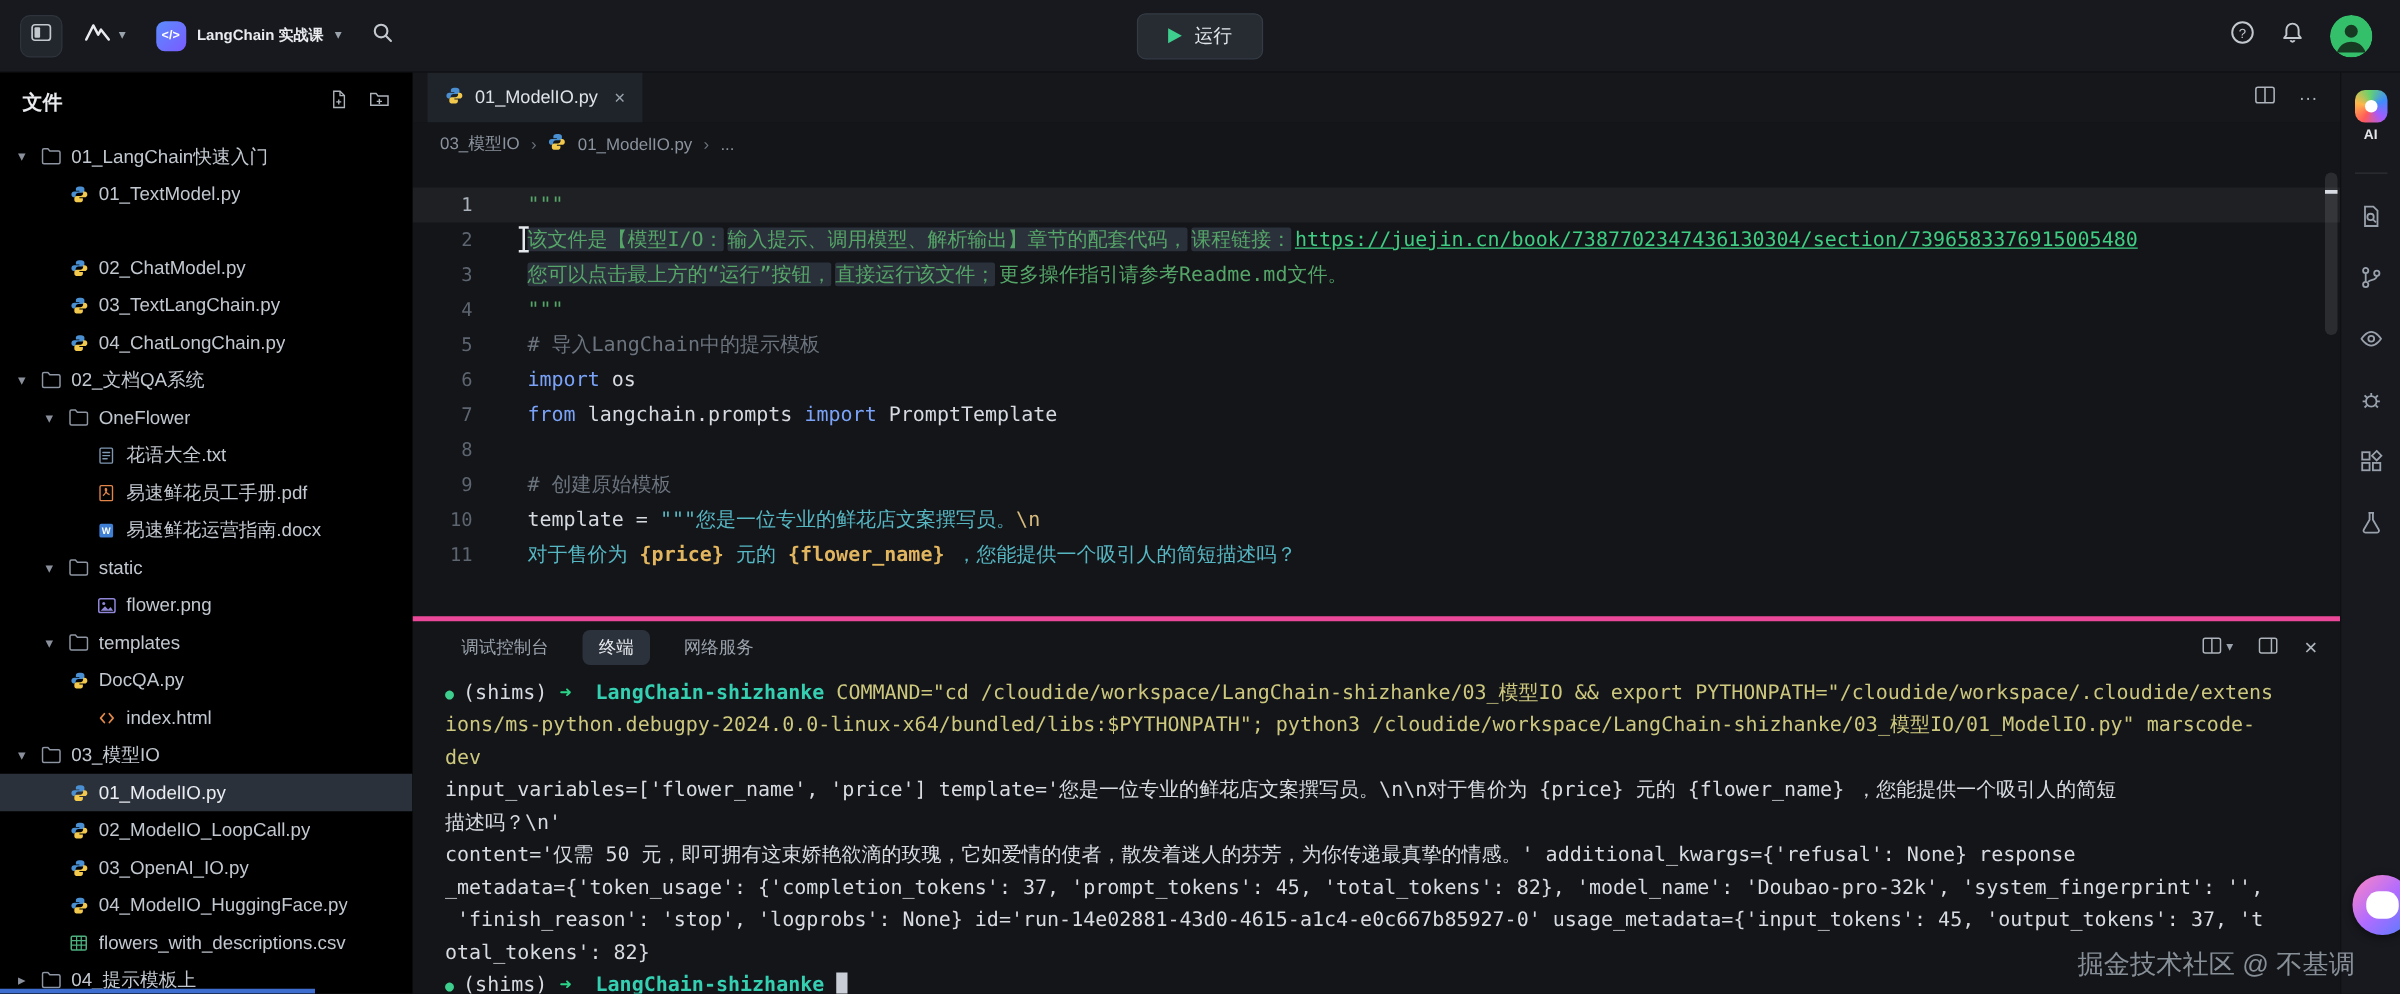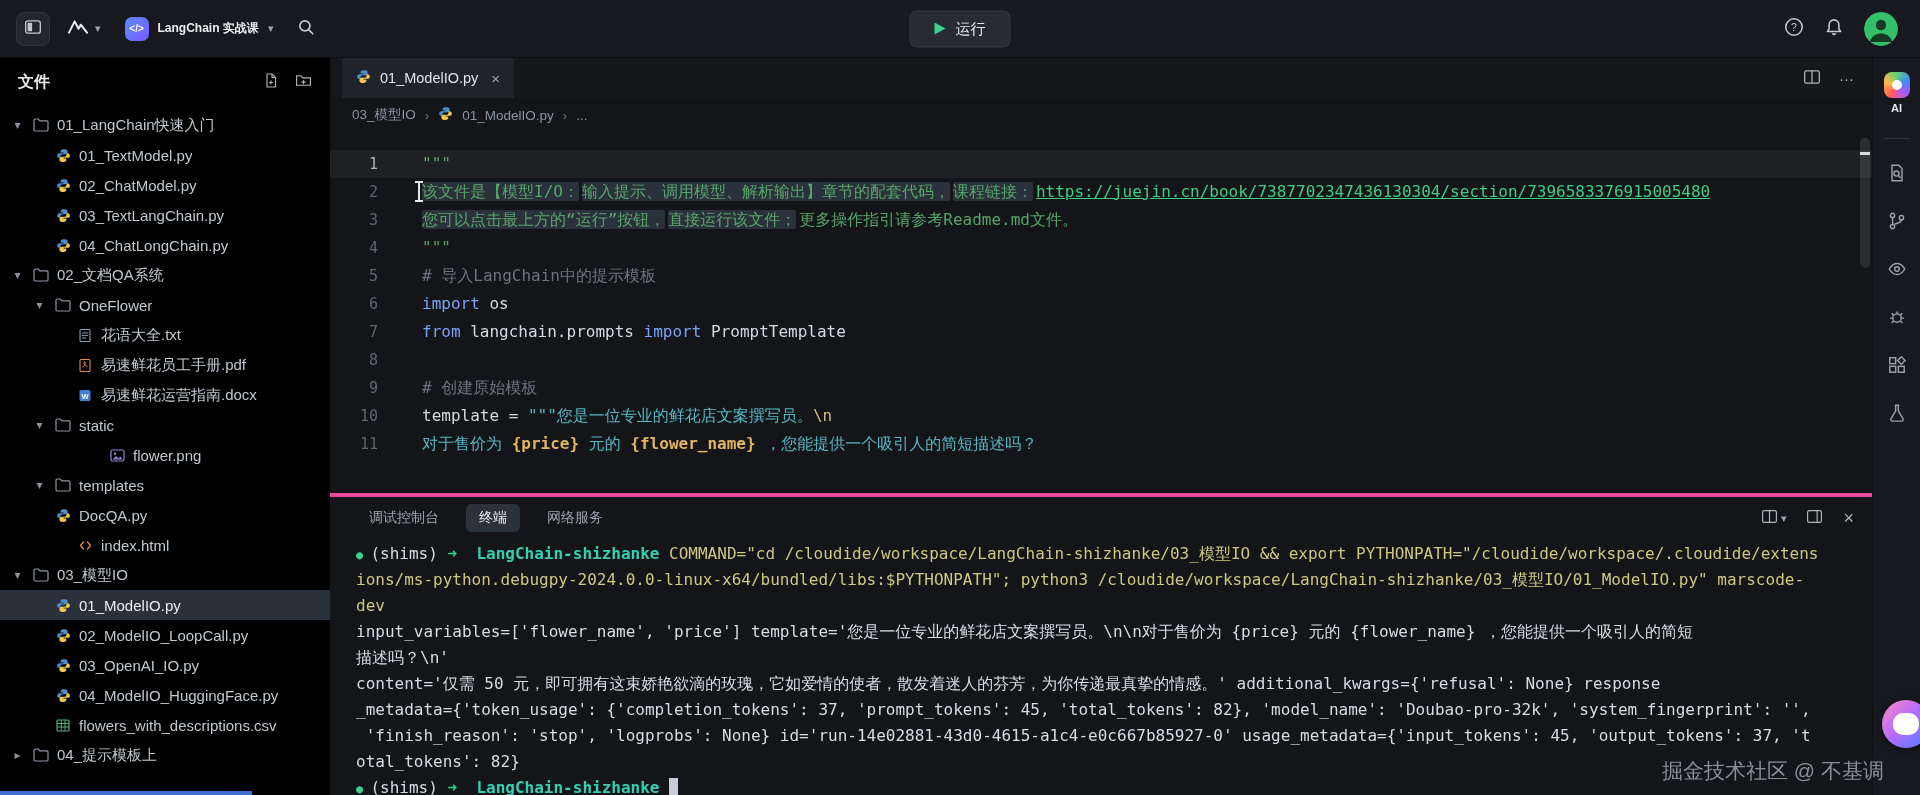--- a/index.html
+++ b/index.html
@@ -208,21 +208,21 @@
           <div class="tree-row" style="padding-left: 32px;">
             <span class="twisty"></span>
             <span class="ficon">
               <svg width="15" height="15" viewBox="0 0 16 16">
                 <path d="M7.9 1.2c-1.9 0-2.9.8-2.9 2v1.6h3v.7H3.6C2.2 5.5 1.2 6.6 1.2 8s1 2.5 2.4 2.5h1.2V8.9c0-1.3 1.1-2.3 2.4-2.3h3.1c1.1 0 2-.9 2-2V3.2c0-1.2-1-2-2.9-2z" fill="#4a8fd1"></path>
                 <path d="M8.1 14.8c1.9 0 2.9-.8 2.9-2v-1.6H8v-.7h4.4c1.4 0 2.4-1.1 2.4-2.5s-1-2.5-2.4-2.5h-1.2v1.6c0 1.3-1.1 2.3-2.4 2.3H5.7c-1.1 0-2 .9-2 2v1.4c0 1.2 1 2 2.9 2z" fill="#f2c94c"></path>
               </svg>
             </span>
             <span class="tlabel">01_TextModel.py</span>
           </div>
-          <div class="tree-row" style="padding-left: 32px;">
+          <div class="tree-row" style="padding-left: 32px; margin-top: 29px;">
             <span class="twisty"></span>
             <span class="ficon">
               <svg width="15" height="15" viewBox="0 0 16 16">
                 <path d="M7.9 1.2c-1.9 0-2.9.8-2.9 2v1.6h3v.7H3.6C2.2 5.5 1.2 6.6 1.2 8s1 2.5 2.4 2.5h1.2V8.9c0-1.3 1.1-2.3 2.4-2.3h3.1c1.1 0 2-.9 2-2V3.2c0-1.2-1-2-2.9-2z" fill="#4a8fd1"></path>
                 <path d="M8.1 14.8c1.9 0 2.9-.8 2.9-2v-1.6H8v-.7h4.4c1.4 0 2.4-1.1 2.4-2.5s-1-2.5-2.4-2.5h-1.2v1.6c0 1.3-1.1 2.3-2.4 2.3H5.7c-1.1 0-2 .9-2 2v1.4c0 1.2 1 2 2.9 2z" fill="#f2c94c"></path>
               </svg>
             </span>
             <span class="tlabel">02_ChatModel.py</span>
           </div>
           <div class="tree-row" style="padding-left: 32px;">
@@ -295,21 +295,21 @@
           </div>
           <div class="tree-row" style="padding-left: 32px;">
             <span class="twisty">▾</span>
             <span class="ficon">
               <svg width="16" height="14" viewBox="0 0 16 14">
                 <path d="M1 2.2C1 1.5 1.5 1 2.2 1h3.1l1.6 1.8h6.9c.7 0 1.2.5 1.2 1.2v7.8c0 .7-.5 1.2-1.2 1.2H2.2C1.5 13 1 12.5 1 11.8z" fill="none" stroke="#8d96a2" stroke-width="1.2"></path>
               </svg>
             </span>
             <span class="tlabel">static</span>
           </div>
-          <div class="tree-row" style="padding-left: 54px; margin-left: 32px;">
+          <div class="tree-row" style="padding-left: 54px;">
             <span class="twisty"></span>
             <span class="ficon">
               <svg width="15" height="13" viewBox="0 0 15 13">
                 <rect x="1" y="1" width="13" height="11" rx="1.5" fill="none" stroke="#8f86d8" stroke-width="1.2"></rect>
                 <circle cx="5" cy="4.8" r="1.2" fill="#8f86d8"></circle>
                 <path d="M2.5 10.5 6 7l2.5 2.5 2-2 2 3z" fill="#8f86d8"></path>
               </svg>
             </span>
             <span class="tlabel">flower.png</span>
           </div>

